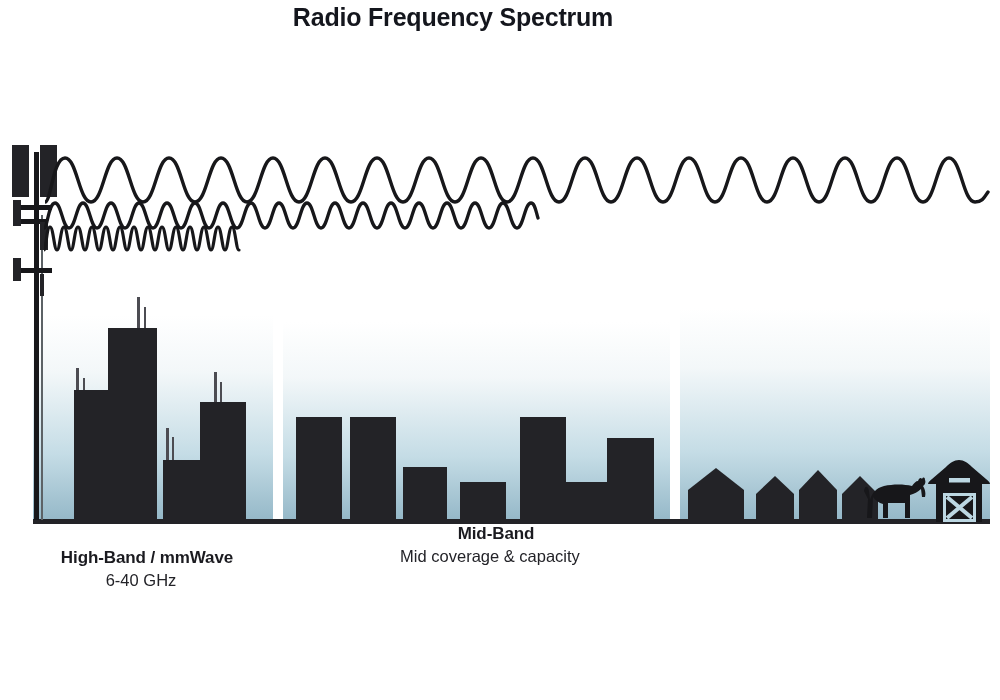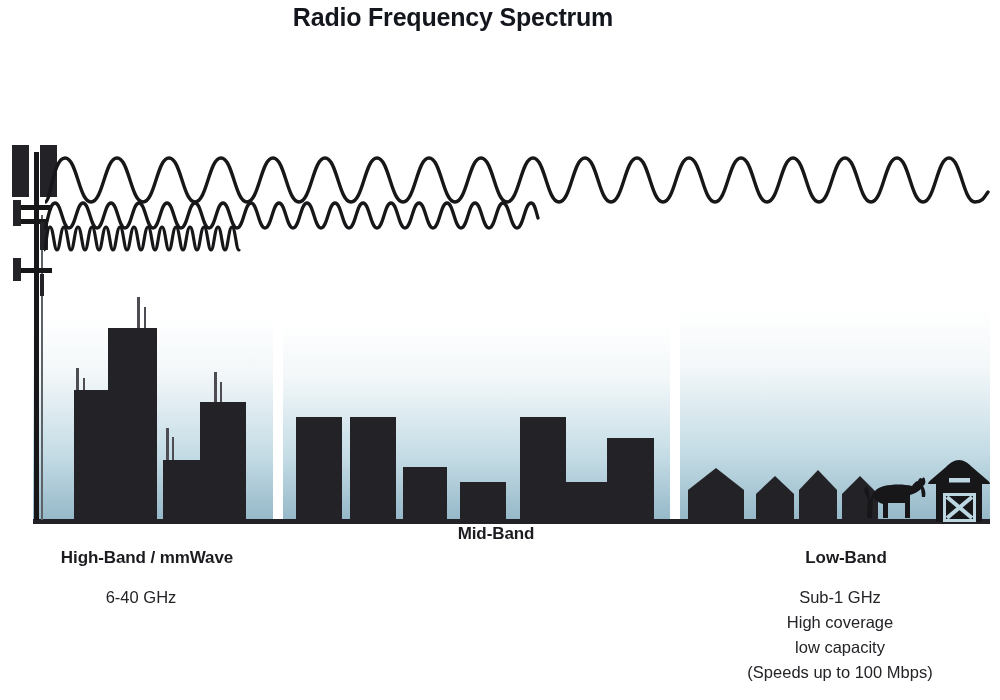--- a/index.html
+++ b/index.html
@@ -35,21 +35,21 @@
   .xbar{position:absolute;background:#17171a;height:5px;}
   .panelant{position:absolute;background:#232327;}
 
   
   .wave{position:absolute;}
 
   
   .band{position:absolute;text-align:center;}
   .band h3{margin:0;font-size:17px;font-weight:bold;letter-spacing:-0.1px;color:#1b1b20;padding-left:12px;}
   .band p{margin:0;font-size:16.5px;line-height:25px;color:#232328;font-weight:400;}
-  .band .sub{margin-top:17px;}
+  .band .sub{}
 
   #lbl-high{left:0px;top:548px;width:282px;}
   #lbl-mid{left:330px;top:524px;width:320px;}
   #lbl-low{left:680px;top:548px;width:320px;}
 </style>
 </head>
 <body>
 
 <div id="title">Radio Frequency Spectrum</div>
 
@@ -175,23 +175,17 @@
     </svg>
   </div>
 
   <div class="band" id="lbl-high">
     <h3>High-Band / mmWave</h3>
     <p class="sub">6-40 GHz</p>
   </div>
 
   <div class="band" id="lbl-mid">
     <h3>Mid-Band</h3>
+    <p>Mid coverage &amp; capacity</p>
   </div>
 
-  <div class="band" id="lbl-low">
-    <h3>Low-Band</h3>
-    <p class="sub">Sub-1 GHz</p>
-    <p>High coverage</p>
-    <p>low capacity</p>
-    <p>(Speeds up to 100 Mbps)</p>
-  </div>
 
 </div>
 
 </body></html>

